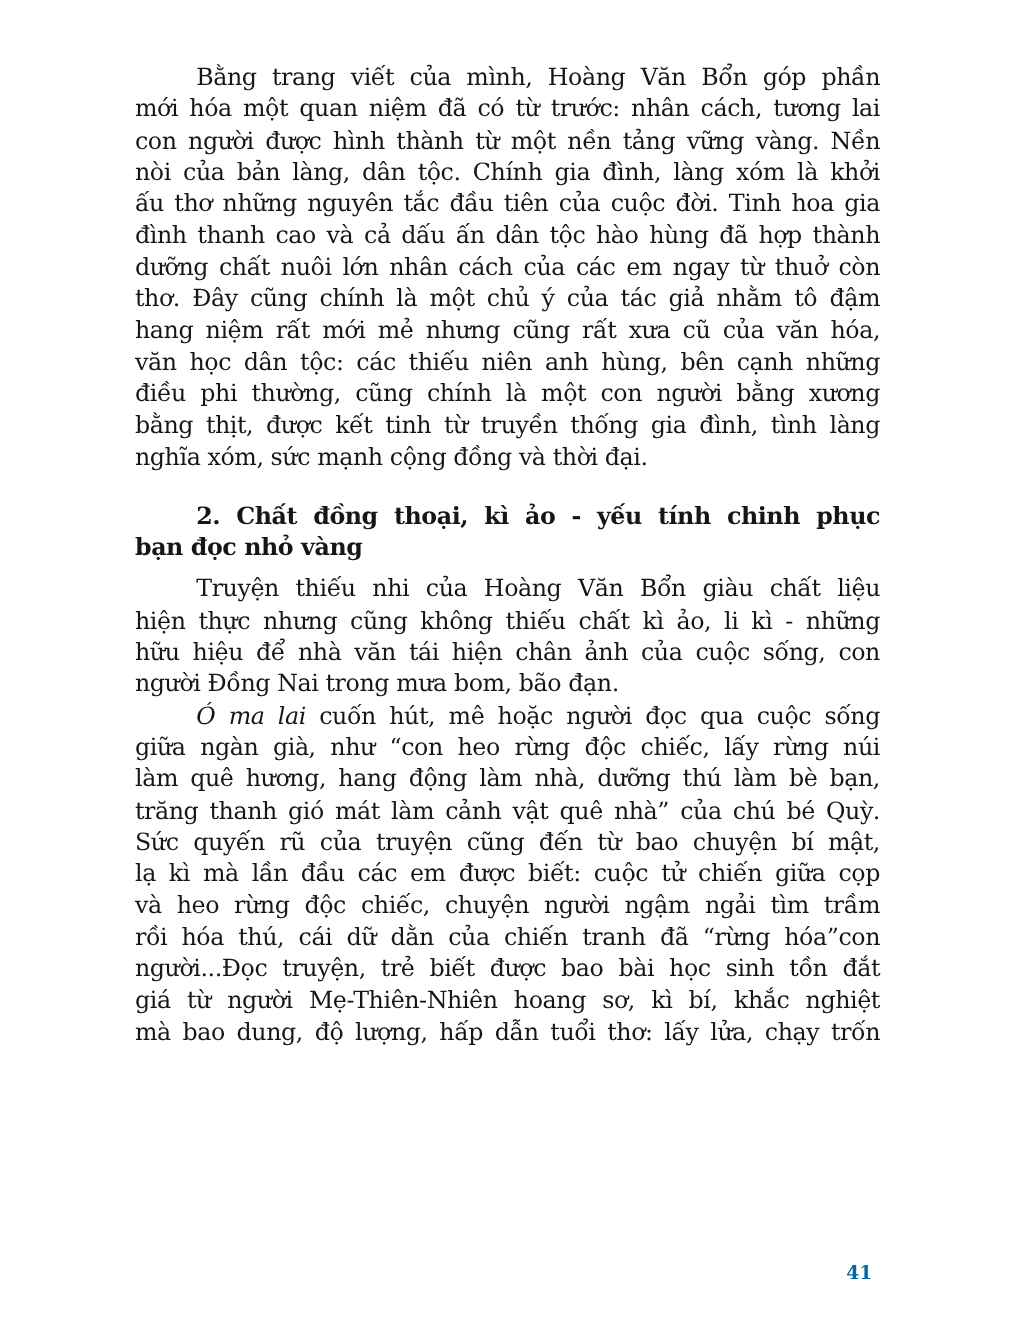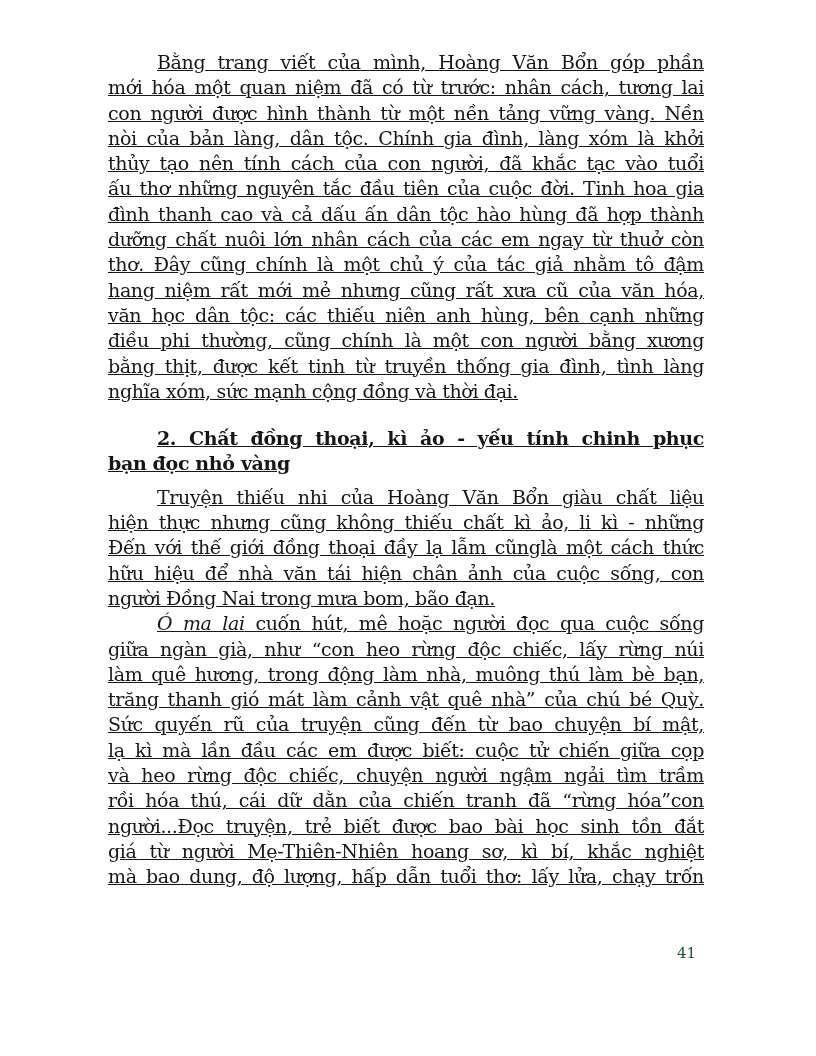--- a/index.html
+++ b/index.html
@@ -2,73 +2,71 @@
 <html><head>
 <meta charset="utf-8">
 <style>
   html, body { margin: 0; padding: 0; background: #ffffff; }
   body { width: 816px; height: 1056px; position: relative; overflow: hidden; }
   .page {
     position: absolute; left: 108px; top: 50px; width: 596px;
     font-family: "DejaVu Serif", "Liberation Serif", serif;
     font-size: 19px; color: #161616; line-height: 25.3px;
   }
-  .p { margin: 0; text-align: justify; text-decoration: underline; }
+  .p { margin: 0; text-align: justify; }
   .line { display: block; white-space: nowrap; text-align: justify; text-align-last: justify; }
   .line.last { text-align-last: left; }
   .indent { padding-left: 49px; }
   .para2 { margin-top: 8px; }
   .para3 { }
   .heading { font-weight: bold; margin-top: 22px; margin-bottom: 6px; }
   .page-number {
-    position: absolute; left: 677px; top: 944px;
+    position: absolute; left: 677px; top: 1009px;
     font-family: "DejaVu Serif", "Liberation Serif", serif;
-    font-weight: normal; font-size: 15px; color: #14532d;
+    font-weight: bold; font-size: 15px; color: #0369a1;
   }
   .page .line { letter-spacing: -0.35px; }
   i { font-style: italic; }
 </style>
 </head>
 <body>
 
 <div class="page">
   <div class="p para1">
     <span class="line indent">Bằng trang viết của mình, Hoàng Văn Bổn góp phần</span>
     <span class="line">mới hóa một quan niệm đã có từ trước: nhân cách, tương lai</span>
     <span class="line">con người được hình thành từ một nền tảng vững vàng. Nền</span>
     <span class="line">nòi của bản làng, dân tộc. Chính gia đình, làng xóm là khởi</span>
-    <span class="line">thủy tạo nên tính cách của con người, đã khắc tạc vào tuổi</span>
     <span class="line">ấu thơ những nguyên tắc đầu tiên của cuộc đời. Tinh hoa gia</span>
     <span class="line">đình thanh cao và cả dấu ấn dân tộc hào hùng đã hợp thành</span>
     <span class="line">dưỡng chất nuôi lớn nhân cách của các em ngay từ thuở còn</span>
     <span class="line">thơ. Đây cũng chính là một chủ ý của tác giả nhằm tô đậm</span>
     <span class="line">hang niệm rất mới mẻ nhưng cũng rất xưa cũ của văn hóa,</span>
     <span class="line">văn học dân tộc: các thiếu niên anh hùng, bên cạnh những</span>
     <span class="line">điều phi thường, cũng chính là một con người bằng xương</span>
     <span class="line">bằng thịt, được kết tinh từ truyền thống gia đình, tình làng</span>
     <span class="line last">nghĩa xóm, sức mạnh cộng đồng và thời đại.</span>
   </div>
 
   <div class="p heading">
     <span class="line indent">2. Chất đồng thoại, kì ảo - yếu tính chinh phục</span>
     <span class="line last">bạn đọc nhỏ vàng</span>
   </div>
 
   <div class="p para2">
     <span class="line indent">Truyện thiếu nhi của Hoàng Văn Bổn giàu chất liệu</span>
     <span class="line">hiện thực nhưng cũng không thiếu chất kì ảo, li kì - những</span>
-    <span class="line">Đến với thế giới đồng thoại đầy lạ lẫm cũnglà một cách thức</span>
     <span class="line">hữu hiệu để nhà văn tái hiện chân ảnh của cuộc sống, con</span>
     <span class="line last">người Đồng Nai trong mưa bom, bão đạn.</span>
   </div>
 
   <div class="p para3">
     <span class="line indent"><i>Ó ma lai</i><span> cuốn hút, mê hoặc người đọc qua cuộc sống</span></span>
     <span class="line">giữa ngàn già, như “con heo rừng độc chiếc, lấy rừng núi</span>
-    <span class="line">làm quê hương, trong động làm nhà, muông thú làm bè bạn,</span>
+    <span class="line">làm quê hương, hang động làm nhà, dưỡng thú làm bè bạn,</span>
     <span class="line">trăng thanh gió mát làm cảnh vật quê nhà” của chú bé Quỳ.</span>
     <span class="line">Sức quyến rũ của truyện cũng đến từ bao chuyện bí mật,</span>
     <span class="line">lạ kì mà lần đầu các em được biết: cuộc tử chiến giữa cọp</span>
     <span class="line">và heo rừng độc chiếc, chuyện người ngậm ngải tìm trầm</span>
     <span class="line">rồi hóa thú, cái dữ dằn của chiến tranh đã “rừng hóa”con</span>
     <span class="line">người...Đọc truyện, trẻ biết được bao bài học sinh tồn đắt</span>
     <span class="line">giá từ người Mẹ-Thiên-Nhiên hoang sơ, kì bí, khắc nghiệt</span>
     <span class="line">mà bao dung, độ lượng, hấp dẫn tuổi thơ: lấy lửa, chạy trốn</span>
   </div>
 </div>

